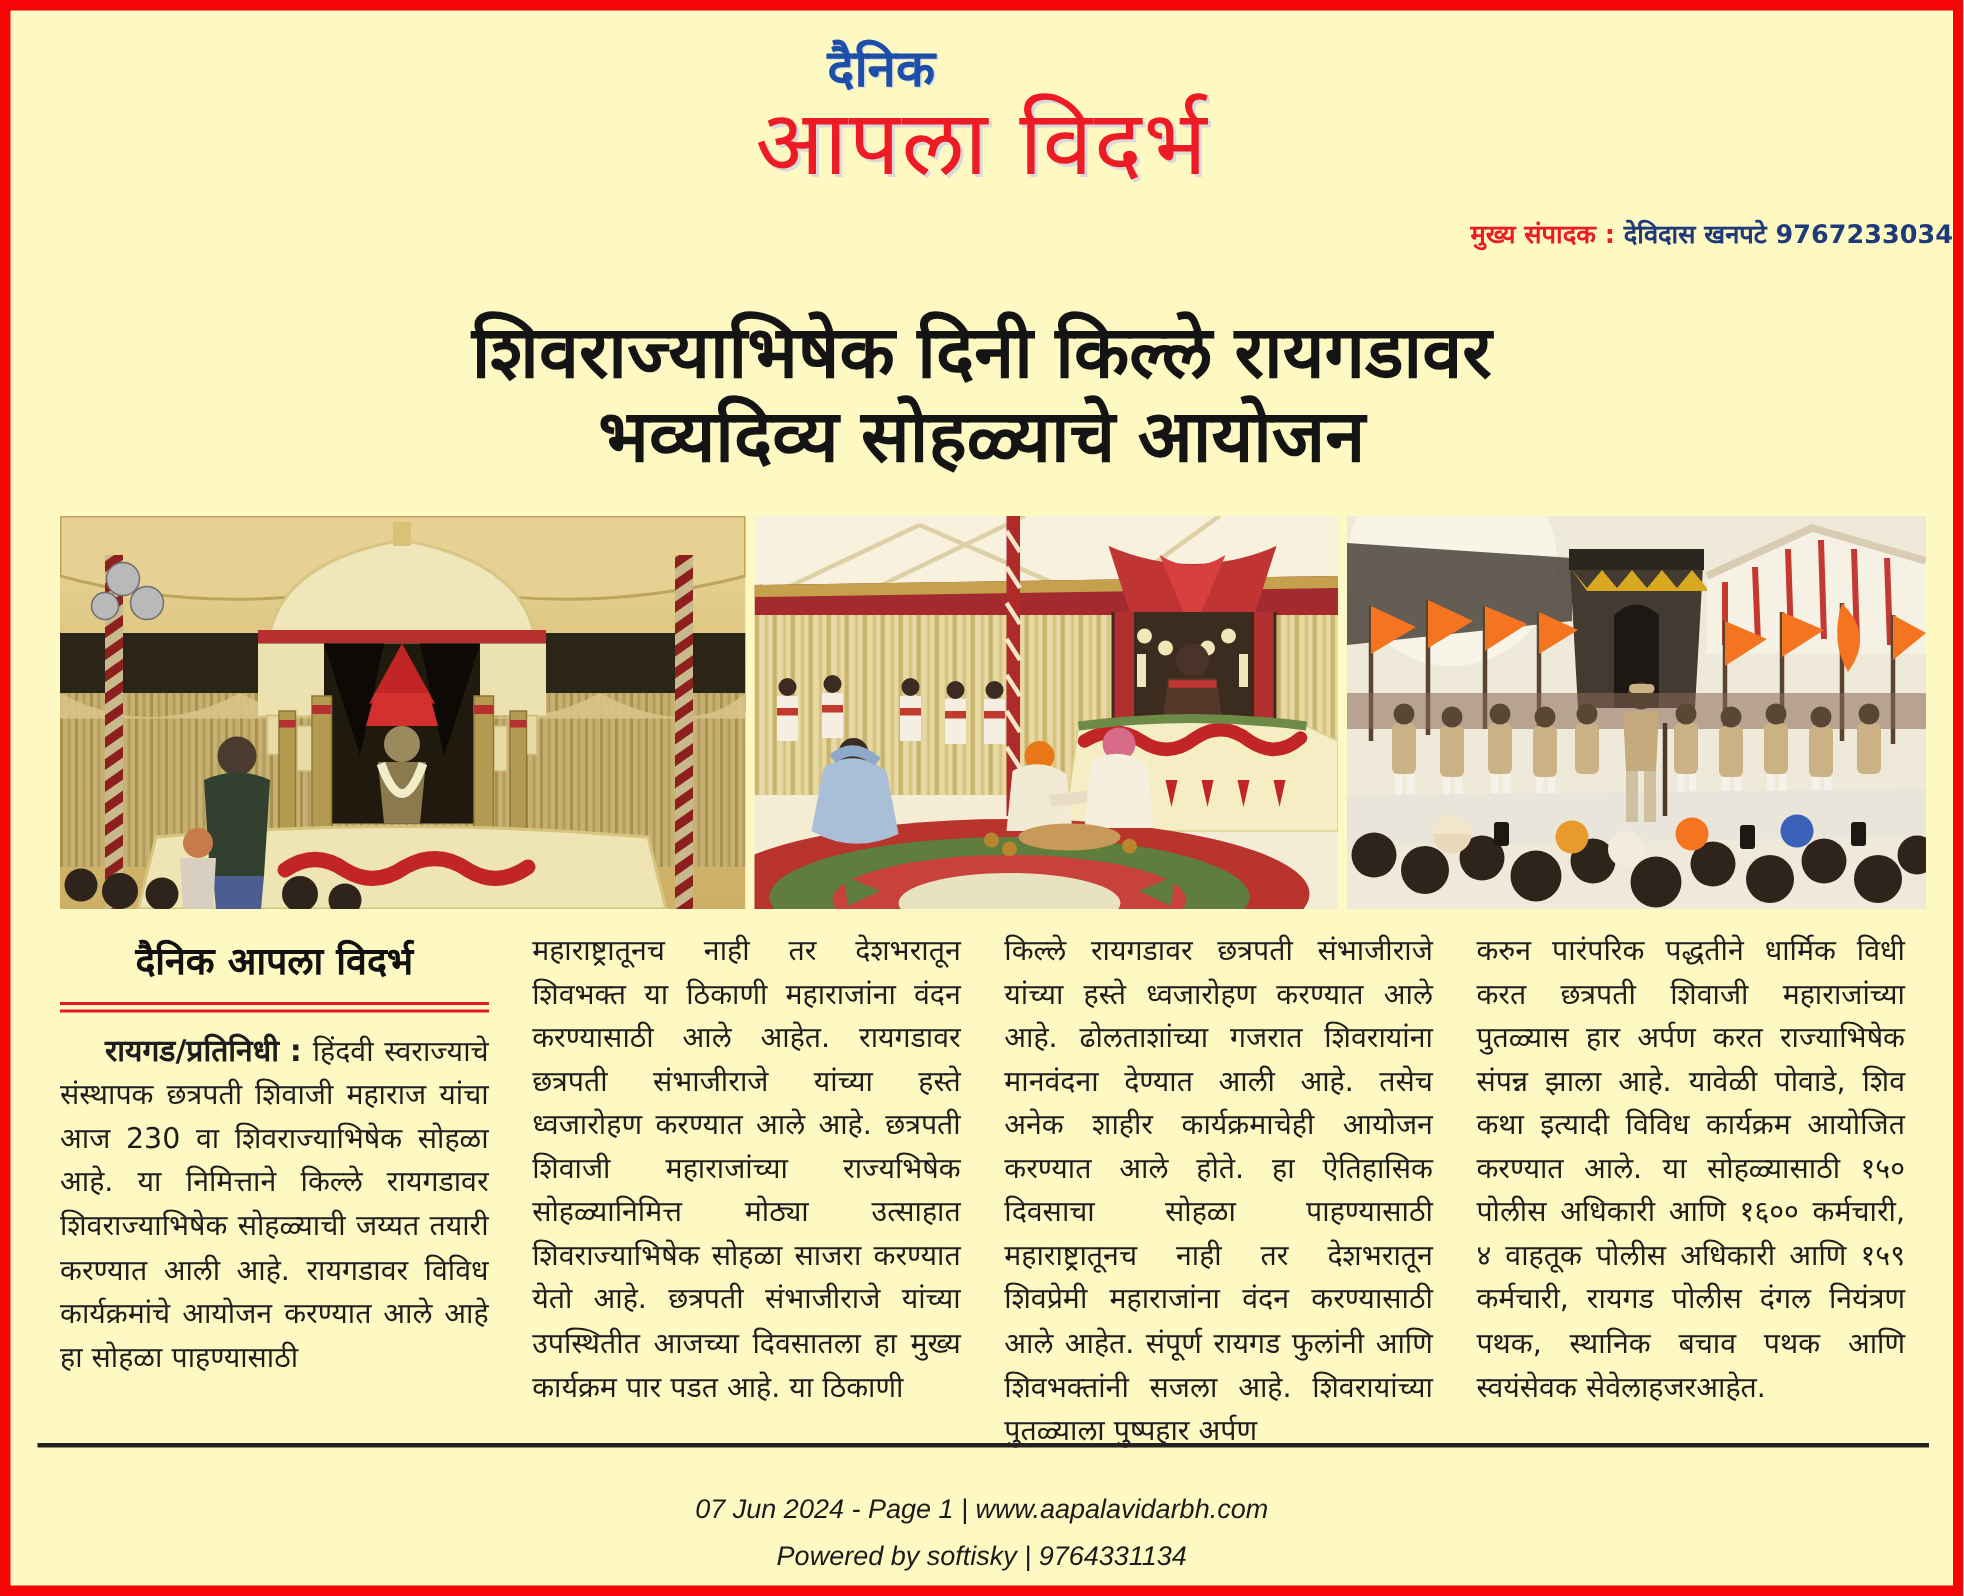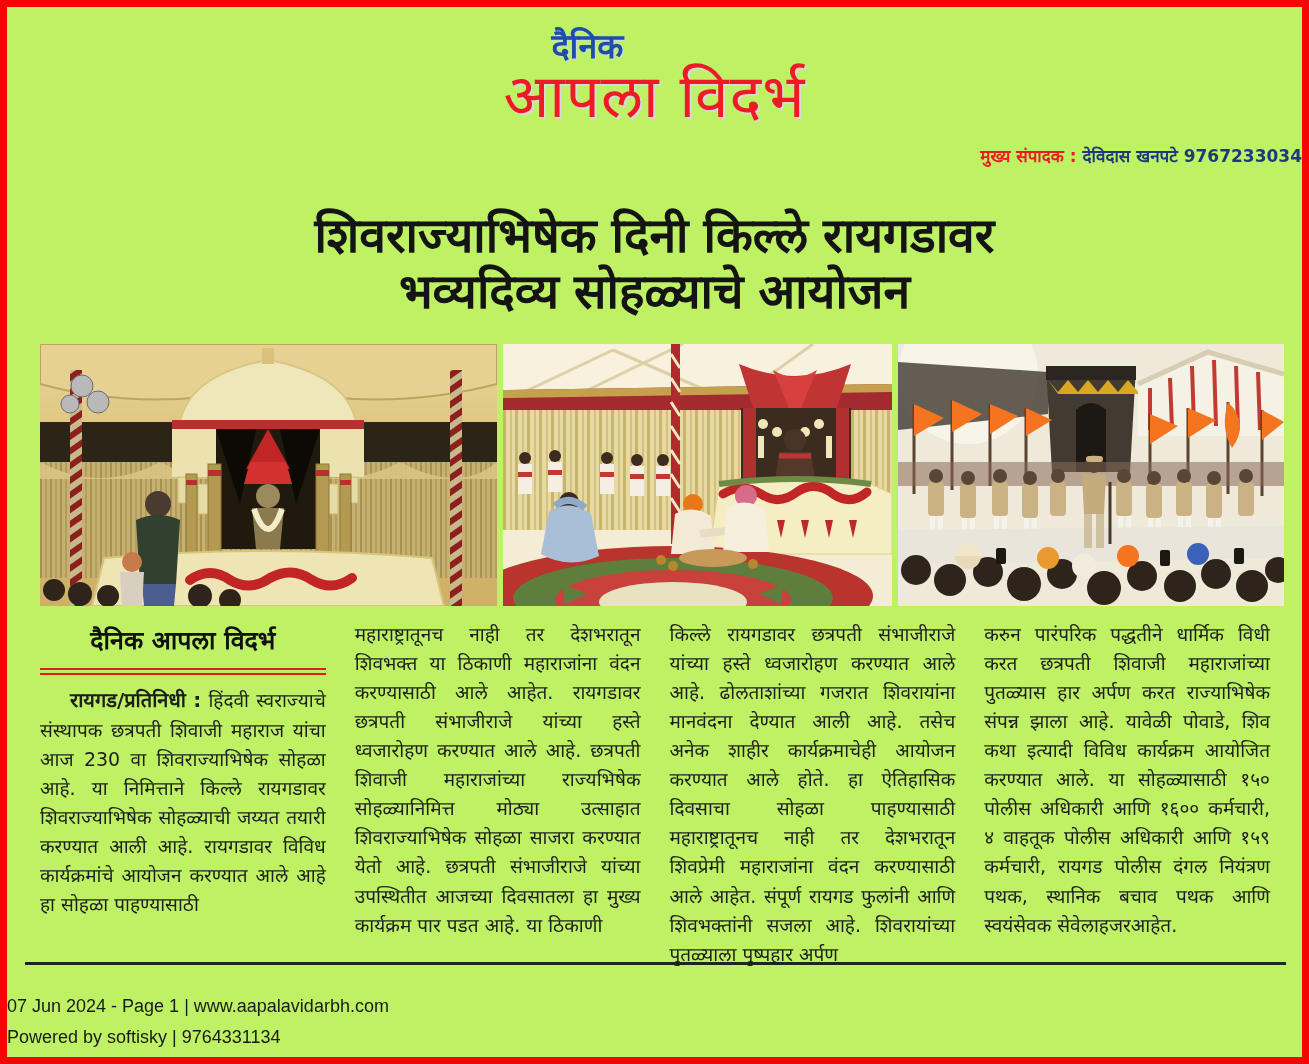--- a/index.html
+++ b/index.html
@@ -1,20 +1,20 @@
 <!DOCTYPE html>
 <html lang="mr"><head>
 <meta charset="utf-8">
 <style>
   * { margin:0; padding:0; box-sizing:border-box; }
   html,body { background:#fff; }
   .page {
     position:relative;
     width:1309px; height:1064px;
-    background:#bef264;
+    background:#fef9c3;
     border:7px solid #f50505;
     overflow:hidden;
     font-family:"DejaVu Sans", sans-serif;
   }
 
   
   .masthead { text-align:center; padding-top:22px; }
   .masthead-inner { display:inline-block; text-align:left; }
   .masthead-kicker {
     color:#1d4fa8; font-weight:bold; font-size:34px;
@@ -63,22 +63,23 @@
   .dateline { font-weight:bold; font-size:20px; }
   .indent { text-indent:30px; }
 
   
   .footer-rule {
     position:absolute; left:18px; right:16px; top:955px;
     border-top:3px solid #222;
   }
   .footer {
     position:absolute; left:0; right:0; top:984px;
-    color:#1a1a1a; font-size:18px; line-height:1.7;
+    text-align:center; color:#1a1a1a; font-size:18px; line-height:1.7;
     font-family:"Liberation Sans","DejaVu Sans",sans-serif;
+    font-style:italic;
   }
 </style>
 </head>
 <body>
 
 <div class="page">
 
   <header class="masthead">
     <div class="masthead-inner">
       <div class="masthead-kicker">दैनिक</div>

